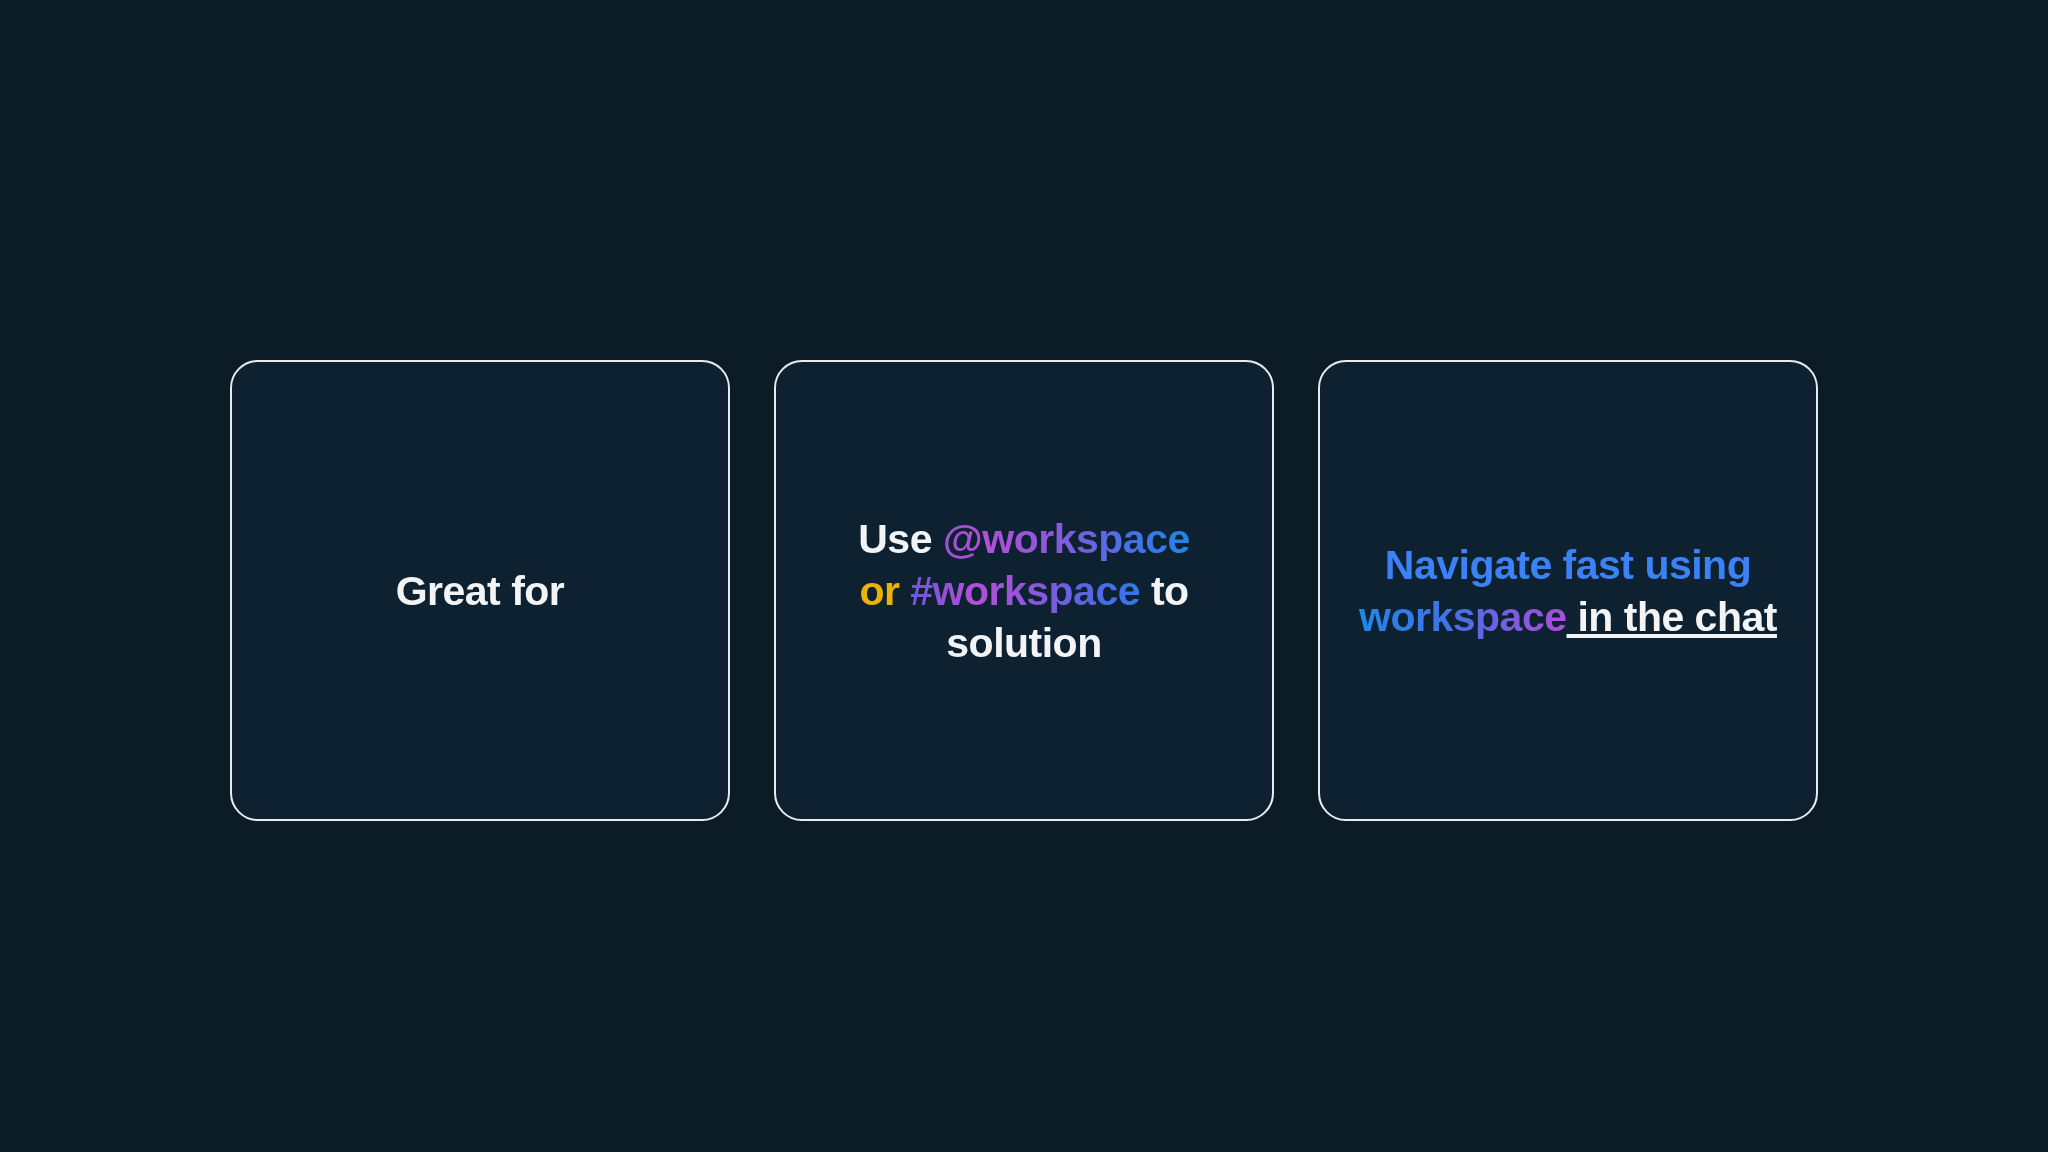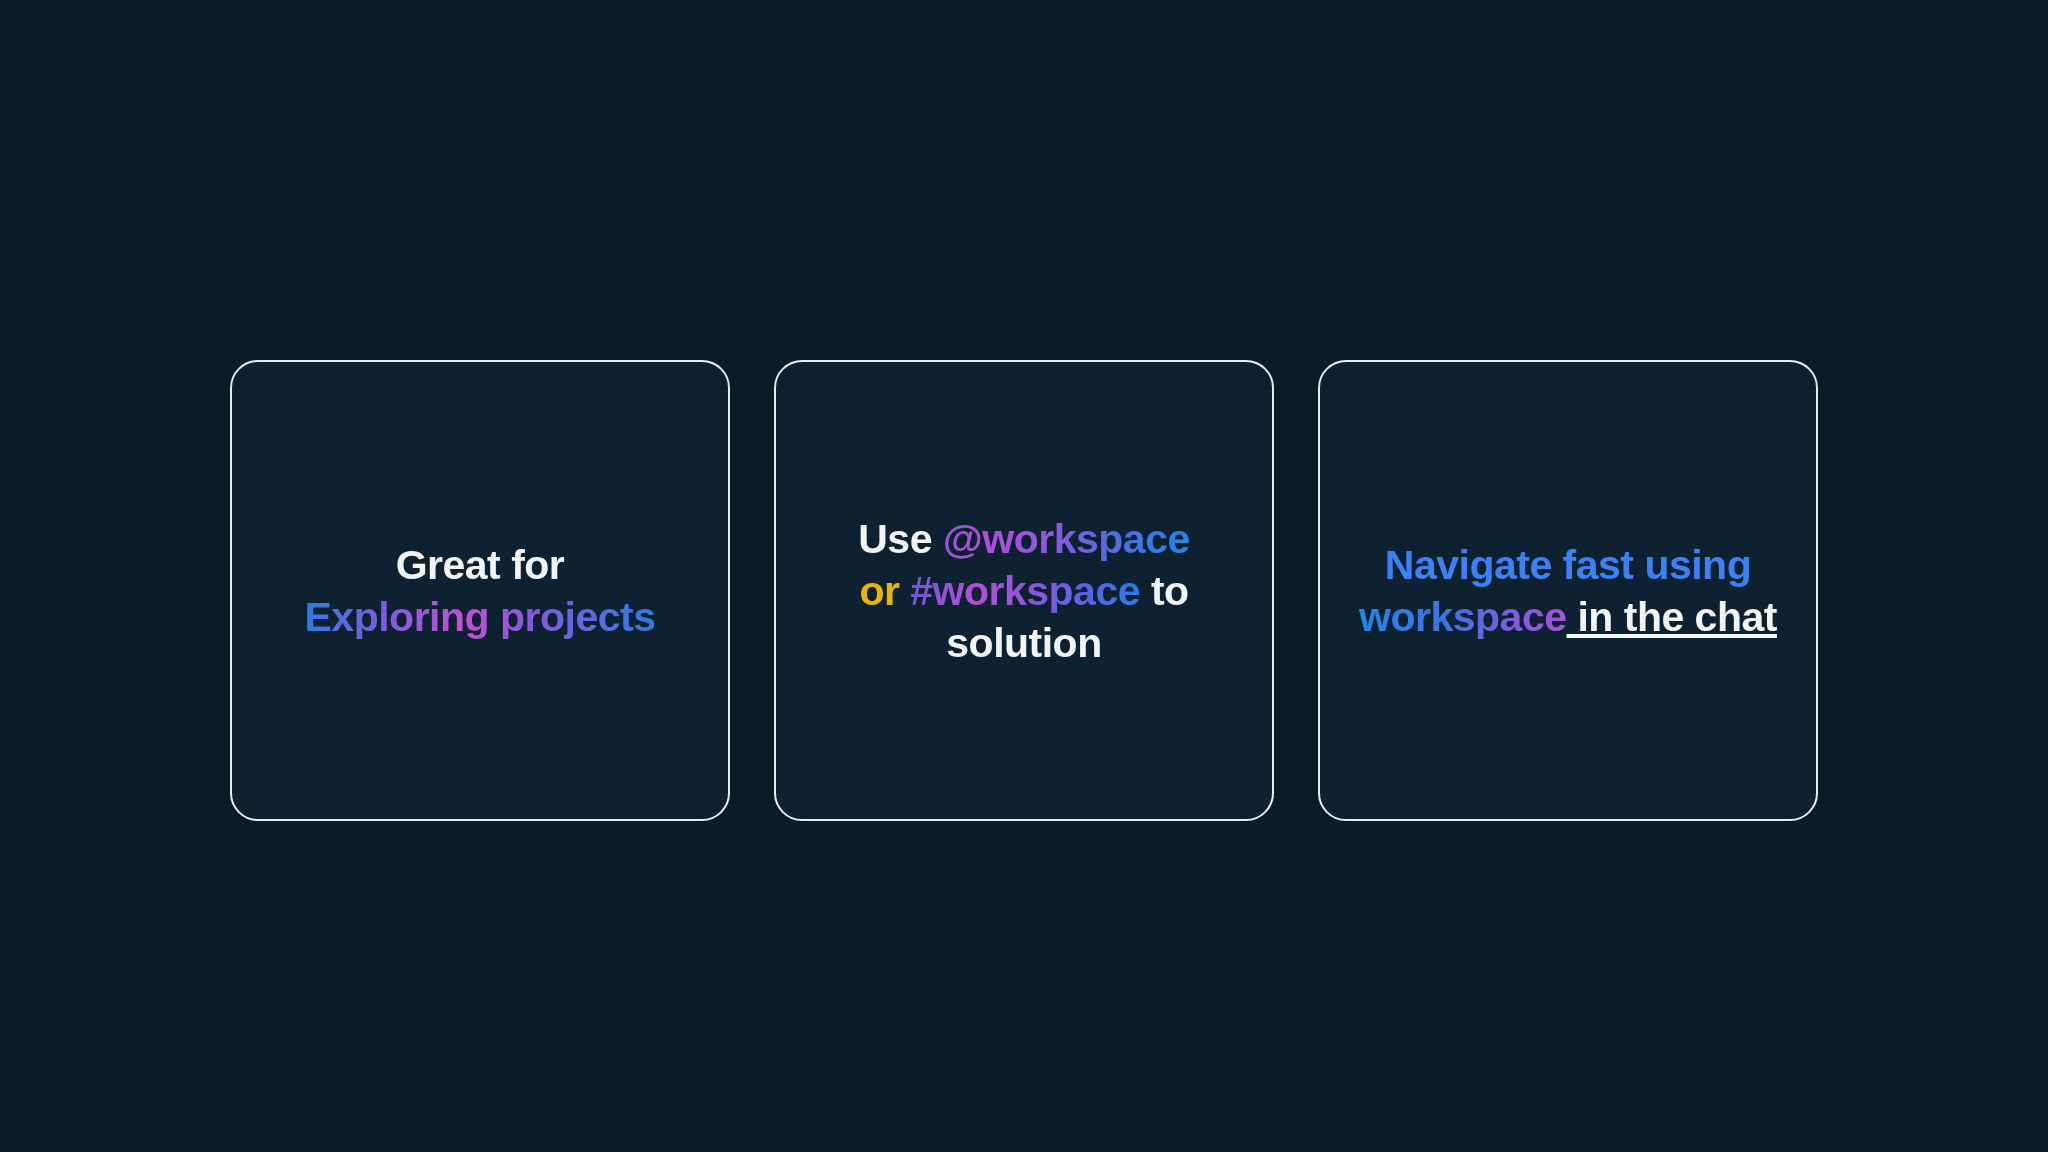--- a/index.html
+++ b/index.html
@@ -46,21 +46,20 @@
     background-clip: text;
     color: transparent;
   }
 </style>
 </head>
 <body>
 
 <main class="cards">
   <section class="card">
       <div class="line"><span style="color: rgb(242, 244, 246);">Great for</span></div>
-      <div class="line"><span class="grad" style="background-image: linear-gradient(90deg, rgb(45, 124, 228) 0%, rgb(122, 92, 224) 22%, rgb(196, 79, 216) 45%, rgb(138, 88, 220) 64%, rgb(45, 124, 228) 100%);">Exploring projects</span></div>
     </section>
   <section class="card">
       <div class="line"><span style="color: rgb(242, 244, 246);">Use </span><span class="grad" style="background-image: linear-gradient(90deg, rgb(154, 82, 210) 0%, rgb(177, 79, 216) 18%, rgb(138, 88, 220) 45%, rgb(74, 111, 228) 74%, rgb(31, 135, 232) 100%);">@workspace</span></div>
       <div class="line"><span style="color: #eab308;">or </span><span class="grad" style="background-image: linear-gradient(90deg, rgb(110, 86, 216) 0%, rgb(180, 79, 216) 28%, rgb(145, 86, 220) 52%, rgb(90, 100, 228) 76%, rgb(45, 124, 232) 100%);">#workspace</span><span style="color: rgb(242, 244, 246);"> to</span></div>
       <div class="line"><span style="color: rgb(242, 244, 246);">solution</span></div>
     </section>
   <section class="card">
       <div class="line"><span style="color: #3b82f6;">Navigate fast using</span></div>
       <div class="line"><span class="grad" style="background-image: linear-gradient(90deg, rgb(35, 133, 232) 0%, rgb(59, 118, 228) 40%, rgb(122, 92, 224) 72%, rgb(171, 80, 216) 100%);">workspace</span><span style="color: rgb(242, 244, 246); text-decoration: underline;"> in the chat</span></div>
     </section>

